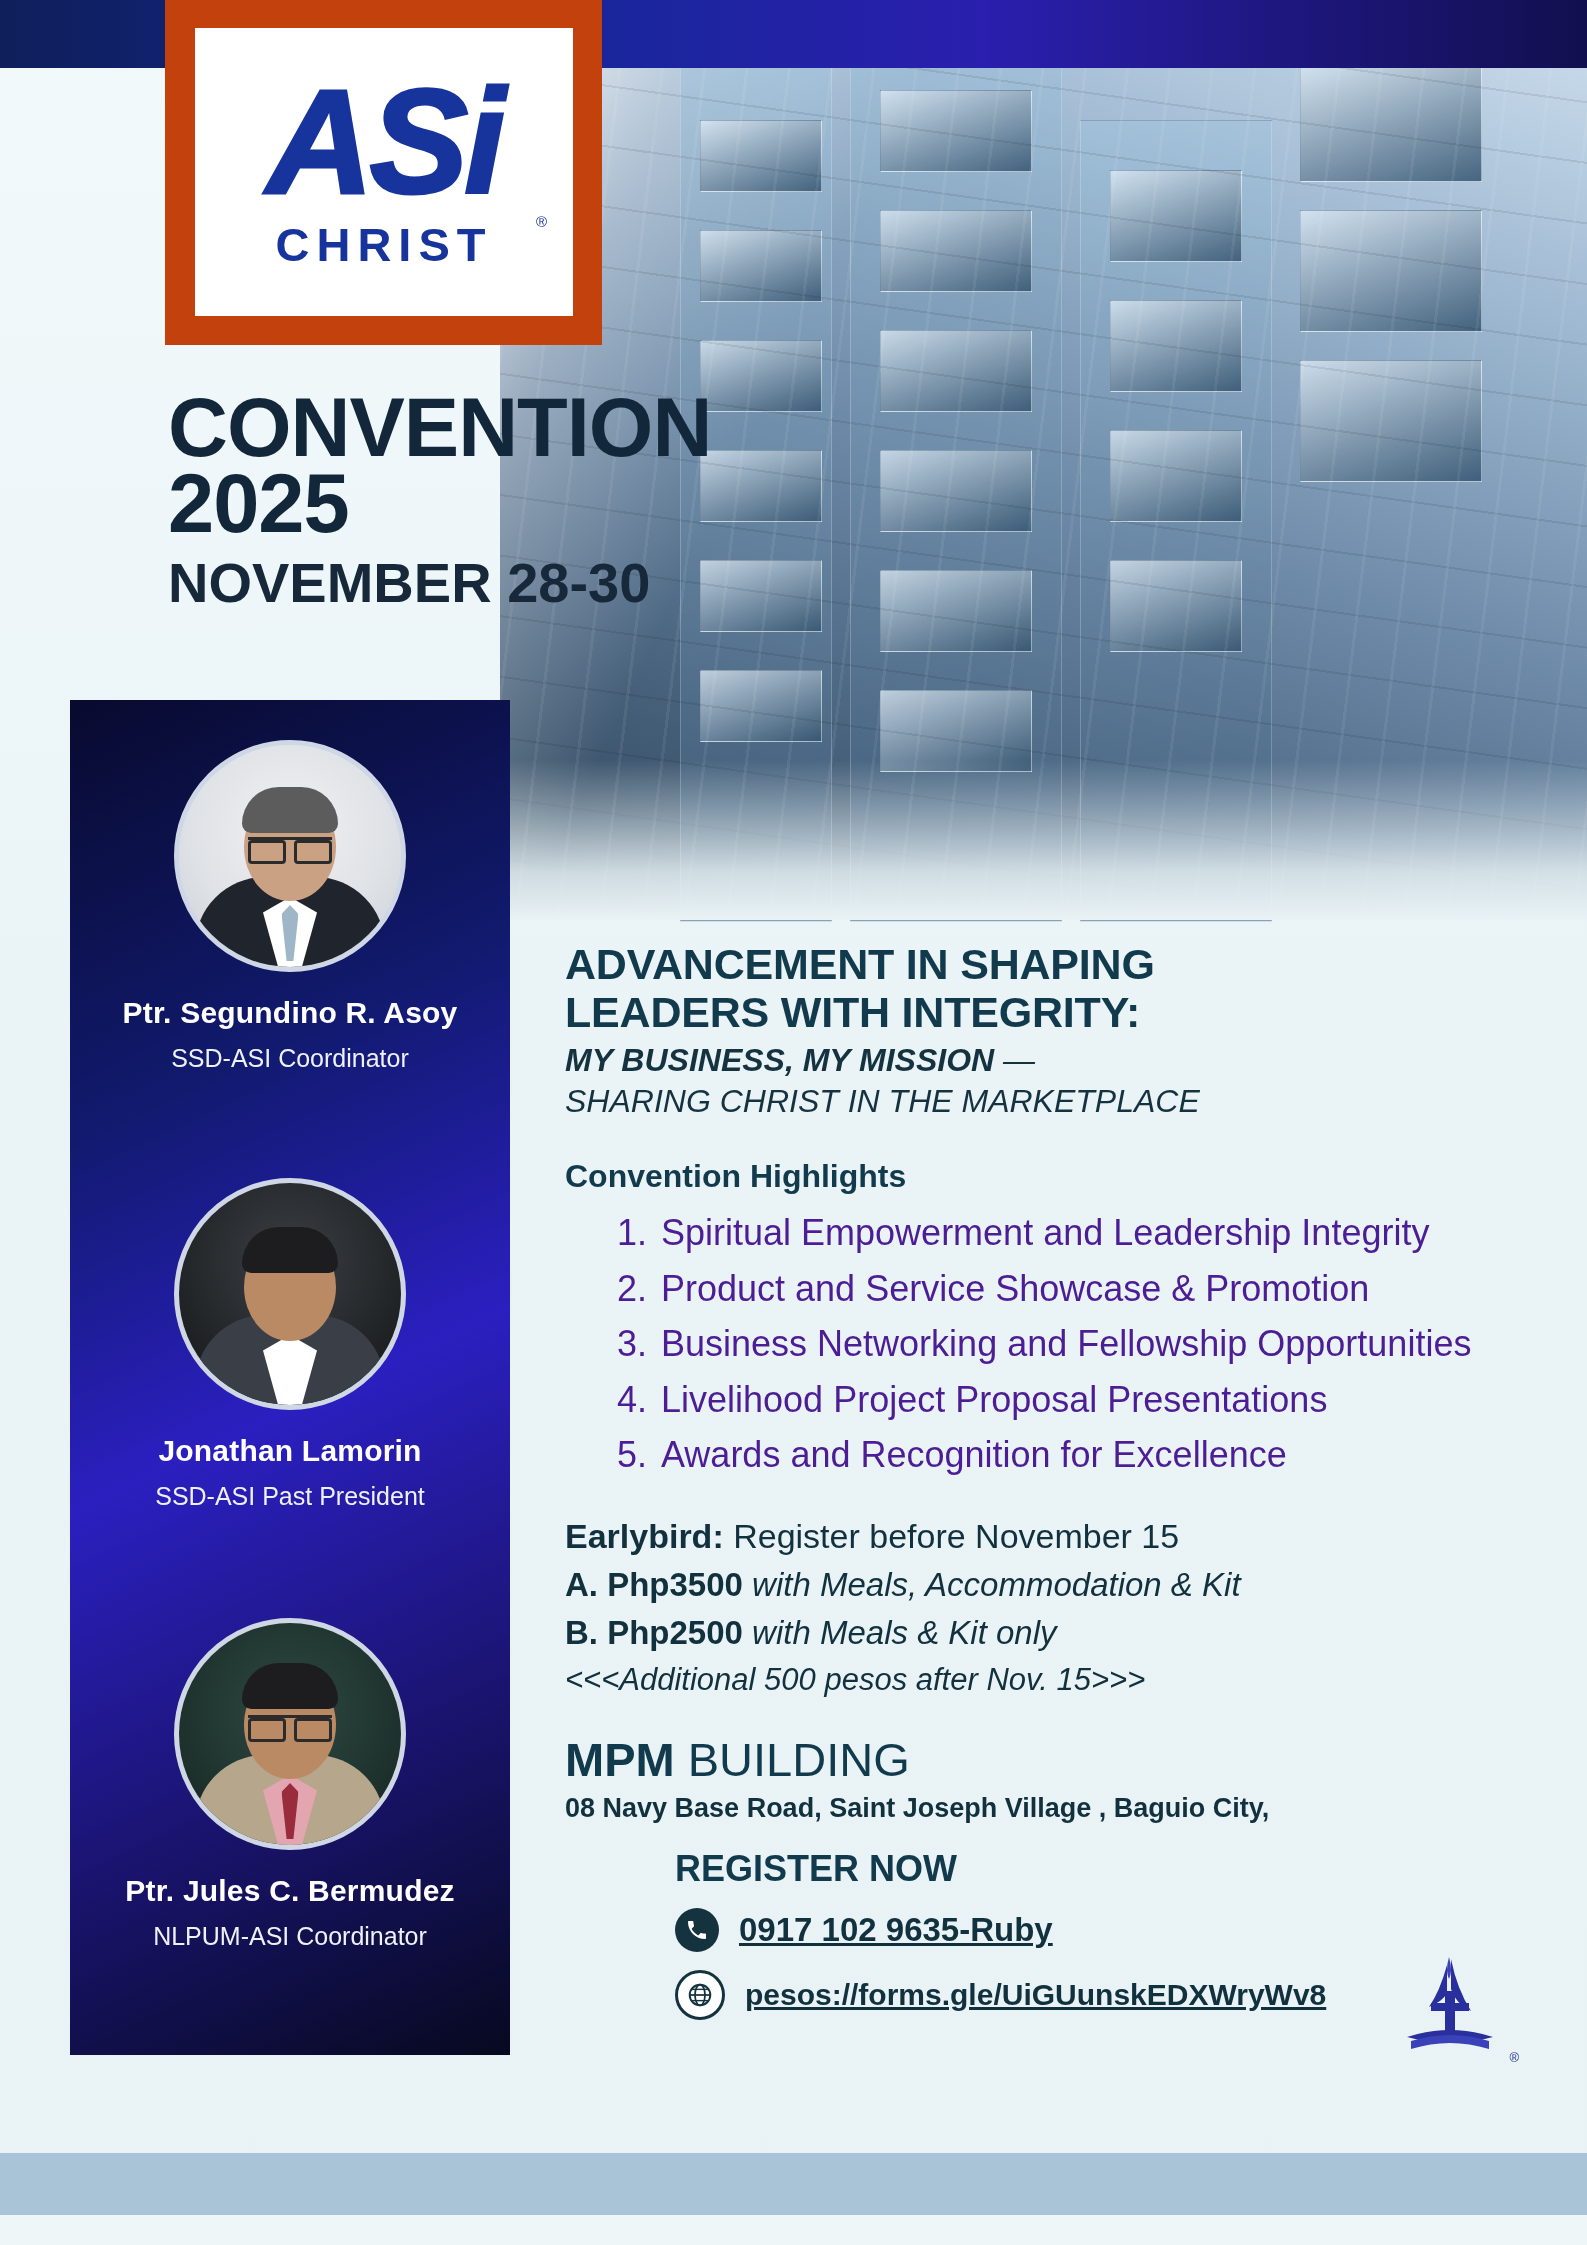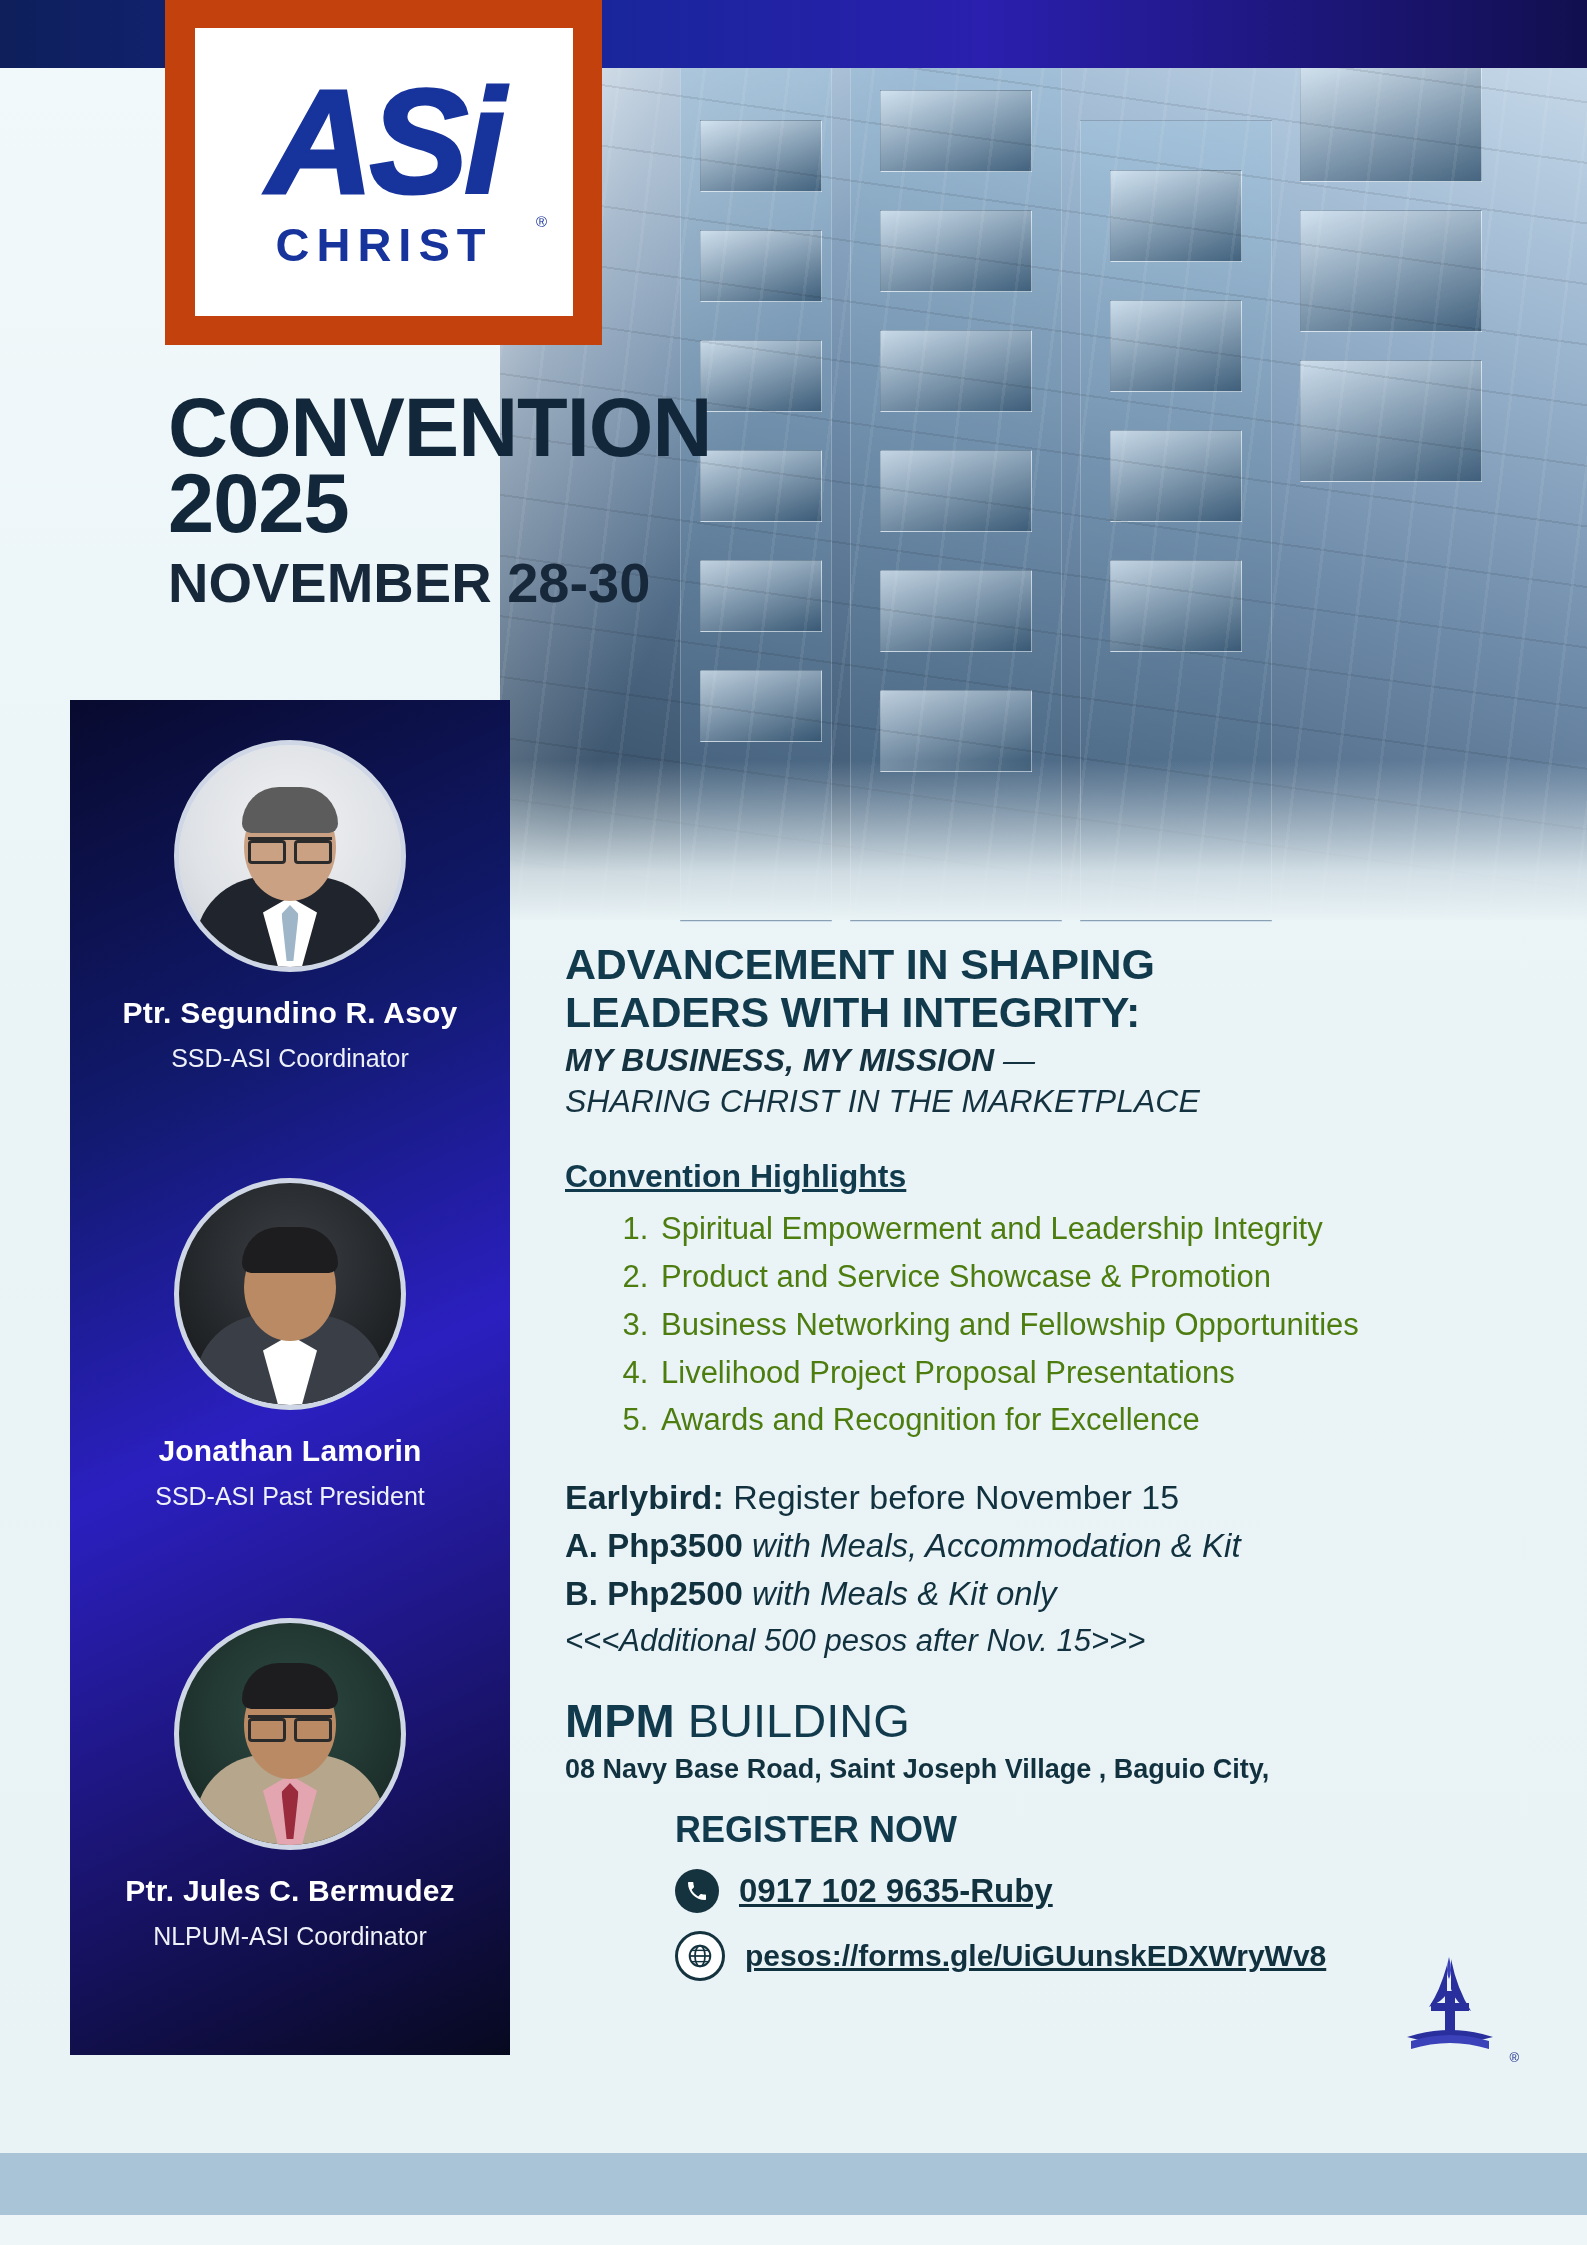--- a/index.html
+++ b/index.html
@@ -264,28 +264,27 @@
     font-style: italic;
     font-size: 32px;
     margin-top: 4px;
     color: #14323f;
   }
   .highlights-title {
     font-weight: 700;
     font-size: 32px;
     margin-top: 38px;
     color: #123a4d;
-    text-decoration: underline;
   }
   ol.highlights {
     margin: 10px 0 0 0;
     padding-left: 92px;
-    font-size: 31px;
+    font-size: 36px;
     line-height: 1.54;
-    color: #4d7c0f;
+    color: #4c1d95;
   }
   ol.highlights li { padding-left: 4px; }
 
   .earlybird {
     margin-top: 34px;
     font-size: 34px;
     color: #12313f;
   }
   .earlybird b { font-weight: 700; }
   .price {

